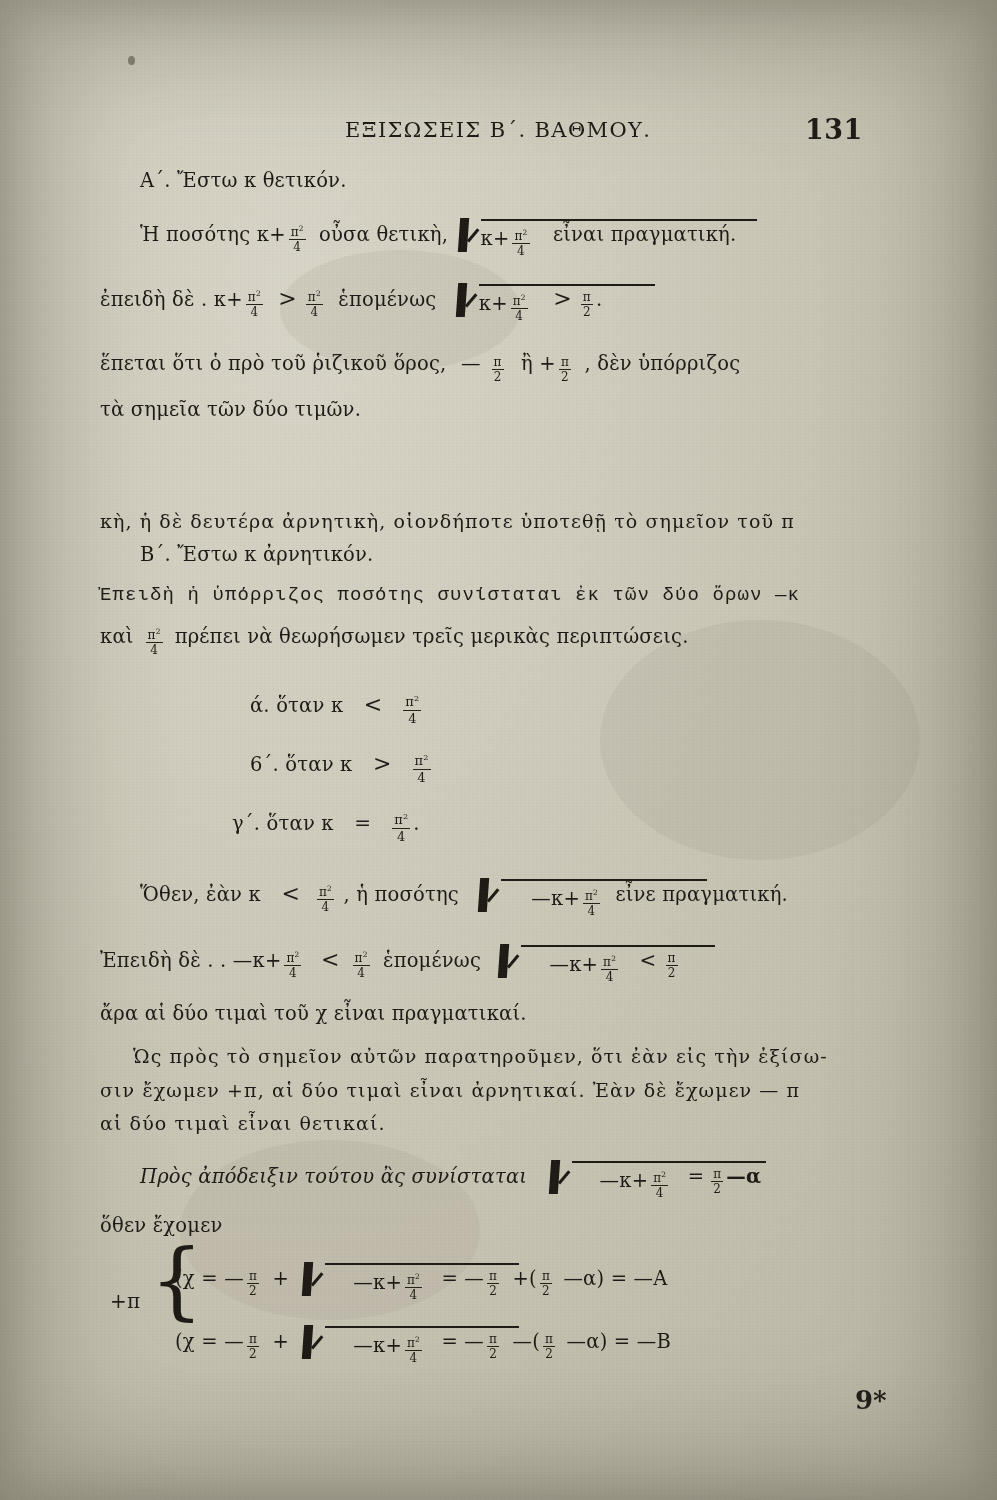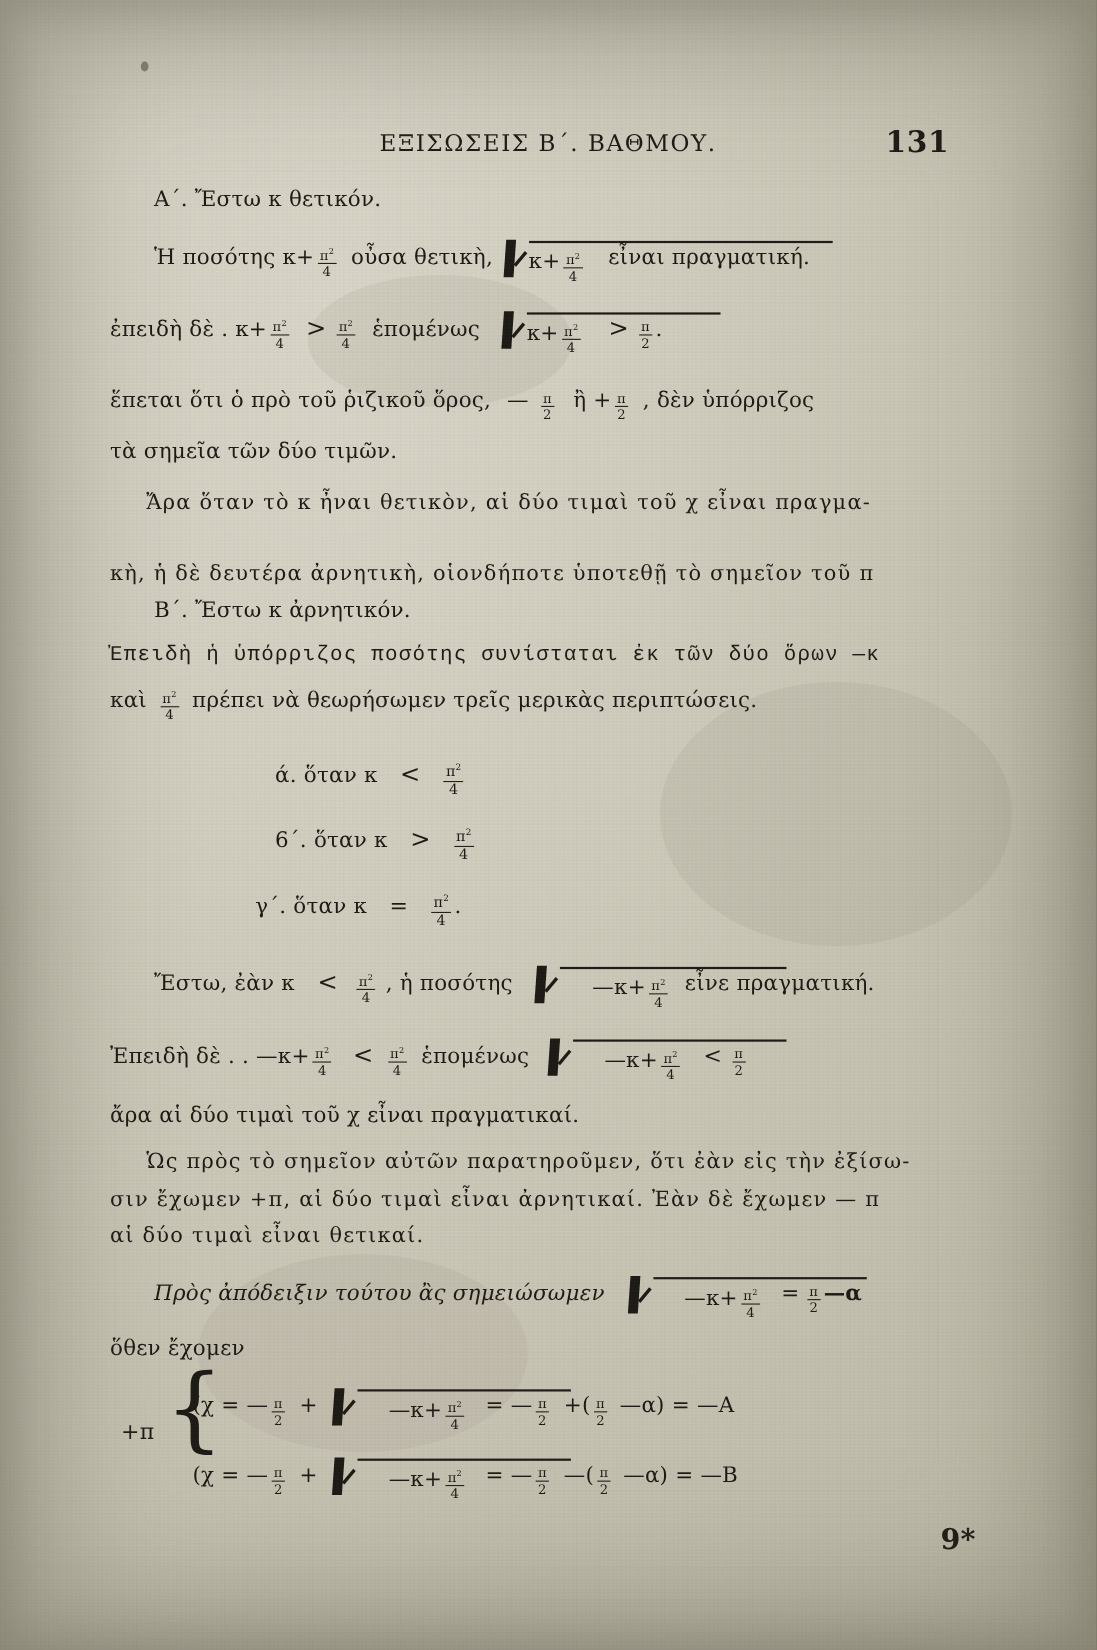--- a/index.html
+++ b/index.html
@@ -189,21 +189,20 @@
 
     <div class="ln" style="left:100px; top:353px;">
       <span>ἕπεται ὅτι ὁ πρὸ τοῦ ῥιζικοῦ ὅρος,</span>
       <span style="margin:0 8px;">—</span><span class="frac"><span class="num">π</span><span class="den">2</span></span>
       <span style="margin-left:8px;">ἢ +</span><span class="frac"><span class="num">π</span><span class="den">2</span></span>
       <span style="margin-left:4px;">, δὲν ὑπόρριζος</span>
     </div>
 
     <div class="ln" style="left:100px; top:399px;">τὰ σημεῖα τῶν δύο τιμῶν.</div>
 
-    <div class="ln sp" style="left:133px; top:447px; font-size:19px;">Ἄρα ὅταν τὸ κ ἦναι θετικὸν, αἱ δύο τιμαὶ τοῦ χ εἶναι πραγμα-</div>
     <div class="ln sp" style="left:100px; top:511px; font-size:19px;">κὴ, ἡ δὲ δευτέρα ἀρνητικὴ, οἱονδήποτε ὑποτεθῇ τὸ σημεῖον τοῦ π</div>
 
     <div class="ln" style="left:140px; top:544px;">Β΄.  Ἔστω κ ἀρνητικόν.</div>
 
     <div class="ln sp" style="left:100px; top:585px; font-size:19px;font-family:Liberation Mono, monospace;">Ἐπειδὴ ἡ ὑπόρριζος ποσότης συνίσταται ἐκ τῶν δύο ὅρων —κ</div>
 
     <div class="ln" style="left:100px; top:626px;">
       <span>καὶ</span><span class="frac" style="margin:0 12px;"><span class="num">π<span class="sup">2</span></span><span class="den">4</span></span><span>πρέπει νὰ θεωρήσωμεν τρεῖς μερικὰς περιπτώσεις.</span>
     </div>
 
@@ -214,21 +213,21 @@
     <div class="ln" style="left:250px; top:752px;">
       <span>6΄. ὅταν κ</span>
       <span style="font-size:22px; margin:0 18px 0 14px;">&gt;</span><span class="frac big"><span class="num">π<span class="sup">2</span></span><span class="den">4</span></span>
     </div>
     <div class="ln" style="left:232px; top:812px;">
       <span>γ΄. ὅταν κ</span>
       <span style="font-size:20px; margin:0 18px 0 14px;">=</span><span class="frac big"><span class="num">π<span class="sup">2</span></span><span class="den">4</span></span><span>.</span>
     </div>
 
     <div class="ln" style="left:140px; top:878px;">
-      <span>Ἔστω, ἐὰν κ</span>
+      <span>Ὅθεν, ἐὰν κ</span>
       <span style="font-size:22px; margin:0 14px;">&lt;</span><span class="frac"><span class="num">π<span class="sup">2</span></span><span class="den">4</span></span>
       <span>, ἡ ποσότης</span>
       <span class="rad" style="width:230px; margin-left:14px;"><span class="stem"></span><span class="tick"></span><span class="bar" style="width:206px;"></span></span><span class="radcontent" style="margin-left:-180px;"><span>—κ+</span><span class="frac"><span class="num">π<span class="sup">2</span></span><span class="den">4</span></span></span>
       <span style="margin-left:6px;">εἶνε πραγματική.</span>
     </div>
 
     <div class="ln" style="left:100px; top:944px;">
       <span>Ἐπειδὴ δὲ . . —κ+</span><span class="frac"><span class="num">π<span class="sup">2</span></span><span class="den">4</span></span>
       <span style="font-size:22px; margin:0 10px;">&lt;</span><span class="frac"><span class="num">π<span class="sup">2</span></span><span class="den">4</span></span>
       <span style="margin-left:4px;">ἑπομένως</span>
@@ -236,21 +235,21 @@
       <span style="font-size:20px; margin:0 6px 0 12px;">&lt;</span><span class="frac"><span class="num">π</span><span class="den">2</span></span>
     </div>
 
     <div class="ln" style="left:100px; top:1003px;text-align:right;">ἄρα αἱ δύο τιμαὶ τοῦ χ εἶναι πραγματικαί.</div>
 
     <div class="ln sp" style="left:133px; top:1046px; font-size:19px;">Ὡς πρὸς τὸ σημεῖον αὐτῶν παρατηροῦμεν, ὅτι ἐὰν εἰς τὴν ἐξίσω-</div>
     <div class="ln sp" style="left:100px; top:1080px; font-size:19px;">σιν ἔχωμεν +π, αἱ δύο τιμαὶ εἶναι ἀρνητικαί. Ἐὰν δὲ ἔχωμεν — π</div>
     <div class="ln sp" style="left:100px; top:1113px; font-size:19px;">αἱ δύο τιμαὶ εἶναι θετικαί.</div>
 
     <div class="ln" style="left:140px; top:1160px;">
-      <span class="ital">Πρὸς ἀπόδειξιν τούτου ἂς σημειώσωμεν</span>
+      <span class="ital">Πρὸς ἀπόδειξιν τούτου ἂς συνίσταται</span>
       <span class="rad" style="width:218px; margin-left:16px;"><span class="stem"></span><span class="tick"></span><span class="bar" style="width:194px;"></span></span><span class="radcontent" style="margin-left:-170px;"><span>—κ+</span><span class="frac"><span class="num">π<span class="sup">2</span></span><span class="den">4</span></span></span>
       <span style="margin:0 4px 0 10px;">=</span><span class="frac"><span class="num">π</span><span class="den">2</span></span><span style="font-weight:bold;">—α</span>
     </div>
 
     <div class="ln" style="left:100px; top:1215px;">ὅθεν ἔχομεν</div>
 
     <div class="brace" style="left:150px; top:1238px;">{</div>
     <div class="ln" style="left:110px; top:1290px; font-size:20px;">+π</div>
 
     <div class="ln" style="left:175px; top:1262px;">

